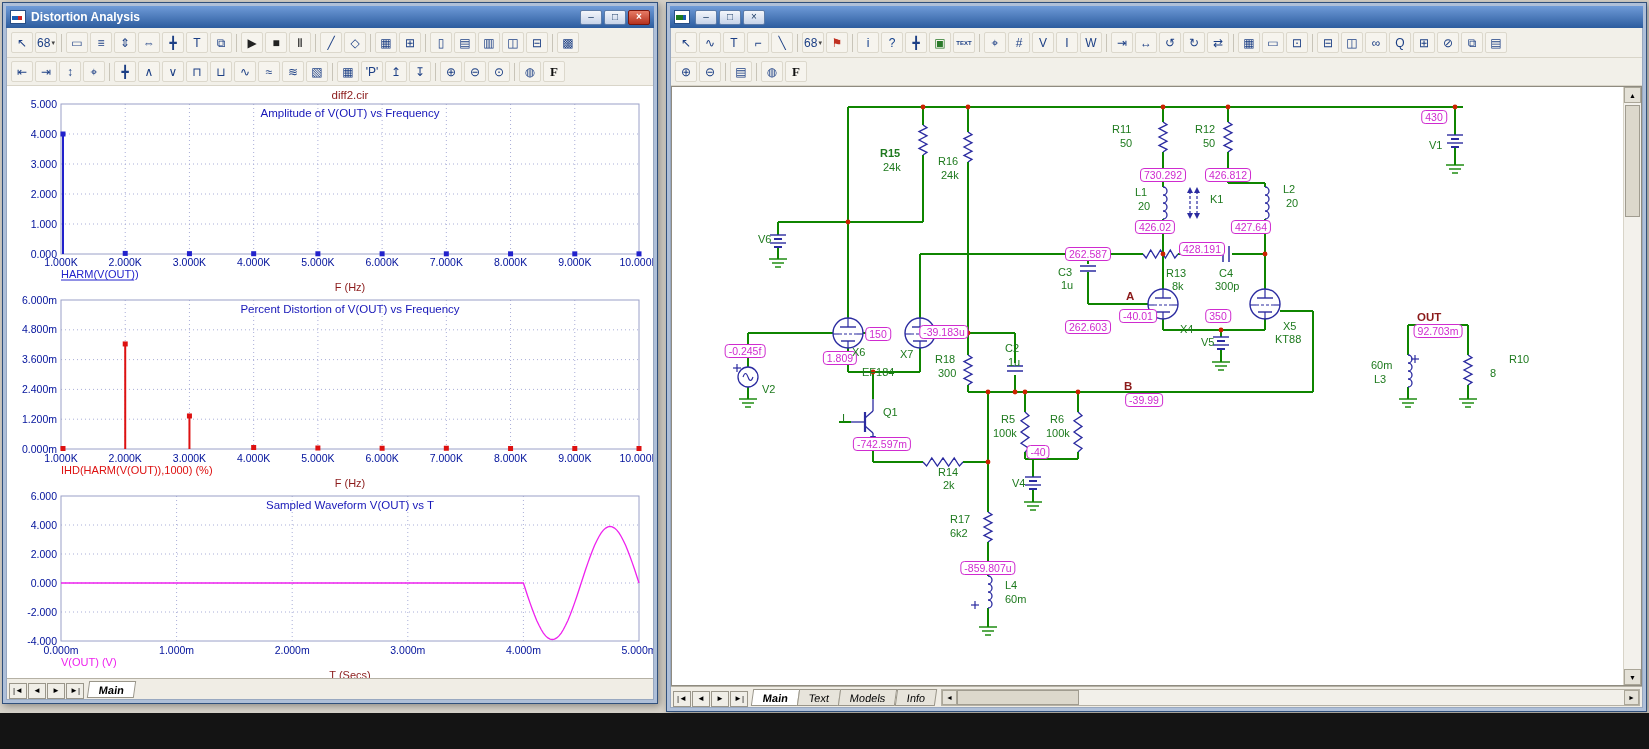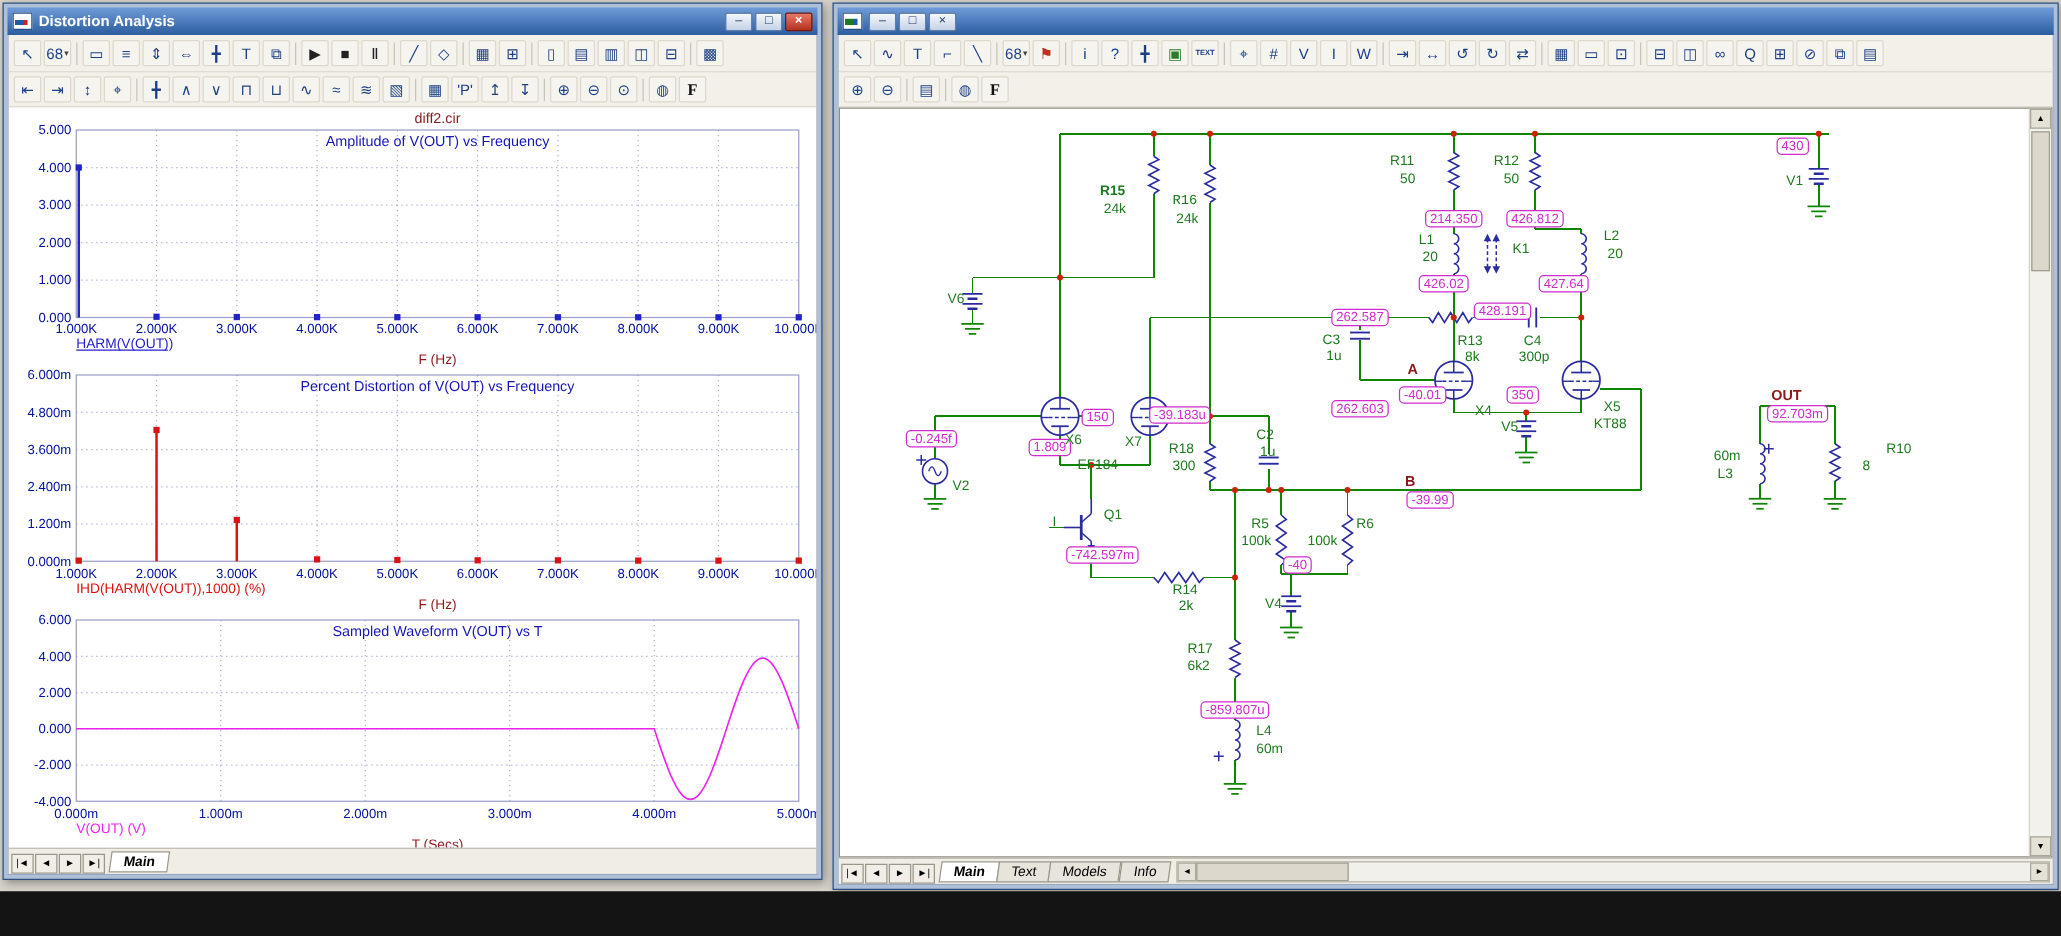--- a/index.html
+++ b/index.html
@@ -729,41 +729,41 @@
             <circle cx="314" cy="305" r="2.4" fill="#cc2200"></circle>
             <circle cx="341" cy="305" r="2.4" fill="#cc2200"></circle>
             <circle cx="351" cy="305" r="2.4" fill="#cc2200"></circle>
             <circle cx="404" cy="305" r="2.4" fill="#cc2200"></circle>
             <circle cx="314" cy="375" r="2.4" fill="#cc2200"></circle>
             <circle cx="199" cy="285" r="2.4" fill="#cc2200"></circle>
             <circle cx="547" cy="243" r="2.4" fill="#cc2200"></circle>
           </svg>
         <div id="sch-labels">
             <div class="node-box" style="left: 760px; top: 30px;">430</div>
-            <div class="node-box" style="left: 489px; top: 88px;">214.350</div>
+            <div class="node-box" style="left: 489px; top: 88px;">730.292</div>
             <div class="node-box" style="left: 554px; top: 88px;">426.812</div>
             <div class="node-box" style="left: 481px; top: 140px;">426.02</div>
             <div class="node-box" style="left: 577px; top: 140px;">427.64</div>
             <div class="node-box" style="left: 528px; top: 162px;">428.191</div>
             <div class="node-box" style="left: 414px; top: 167px;">262.587</div>
             <div class="node-box" style="left: 414px; top: 240px;">262.603</div>
             <div class="node-box" style="left: 71px; top: 264px;">-0.245f</div>
             <div class="node-box" style="left: 204px; top: 247px;">150</div>
             <div class="node-box" style="left: 270px; top: 245px;">-39.183u</div>
             <div class="node-box" style="left: 166px; top: 271px;">1.809</div>
             <div class="node-box" style="left: 208px; top: 357px;">-742.597m</div>
             <div class="node-box" style="left: 464px; top: 229px;">-40.01</div>
             <div class="node-box" style="left: 544px; top: 229px;">350</div>
             <div class="node-box" style="left: 470px; top: 313px;">-39.99</div>
             <div class="node-box" style="left: 364px; top: 365px;">-40</div>
             <div class="node-box" style="left: 314px; top: 481px;">-859.807u</div>
             <div class="node-box" style="left: 764px; top: 244px;">92.703m</div>
             <div class="sch-ref" style="left: 206px; top: 60px; font-weight: bold;">R15</div>
             <div class="sch-ref" style="left: 209px; top: 74px;">24k</div>
-            <div class="sch-ref" style="left: 264px; top: 68px; font-family: Liberation Mono, monospace;">R16</div>
+            <div class="sch-ref" style="left: 264px; top: 68px;">R16</div>
             <div class="sch-ref" style="left: 267px; top: 82px;">24k</div>
             <div class="sch-ref" style="left: 84px; top: 146px;">V6</div>
             <div class="sch-ref" style="left: 438px; top: 36px;">R11</div>
             <div class="sch-ref" style="left: 446px; top: 50px;">50</div>
             <div class="sch-ref" style="left: 521px; top: 36px;">R12</div>
             <div class="sch-ref" style="left: 529px; top: 50px;">50</div>
             <div class="sch-ref" style="left: 461px; top: 99px;">L1</div>
             <div class="sch-ref" style="left: 464px; top: 113px;">20</div>
             <div class="sch-ref" style="left: 536px; top: 106px;">K1</div>
             <div class="sch-ref" style="left: 609px; top: 96px;">L2</div>
@@ -783,21 +783,21 @@
             <div class="sch-ref" style="left: 226px; top: 261px;">X7</div>
             <div class="sch-ref" style="left: 88px; top: 296px;">V2</div>
             <div class="sch-ref" style="left: 209px; top: 319px;">Q1</div>
             <div class="sch-ref" style="left: 168px; top: 325px;">I</div>
             <div class="sch-ref" style="left: 261px; top: 266px;">R18</div>
             <div class="sch-ref" style="left: 264px; top: 280px;">300</div>
             <div class="sch-ref" style="left: 331px; top: 255px;">C2</div>
             <div class="sch-ref" style="left: 334px; top: 269px;">1u</div>
             <div class="sch-ref" style="left: 327px; top: 326px;">R5</div>
             <div class="sch-ref" style="left: 319px; top: 340px;">100k</div>
-            <div class="sch-ref" style="left: 399px; top: 326px; padding-left: 12px;">R6</div>
+            <div class="sch-ref" style="left: 364px; top: 326px; padding-left: 12px;">R6</div>
             <div class="sch-ref" style="left: 372px; top: 340px;">100k</div>
             <div class="sch-ref" style="left: 338px; top: 390px;">V4</div>
             <div class="sch-ref" style="left: 264px; top: 379px;">R14</div>
             <div class="sch-ref" style="left: 269px; top: 392px;">2k</div>
             <div class="sch-ref" style="left: 276px; top: 426px; text-align: center;">R17</div>
             <div class="sch-ref" style="left: 276px; top: 440px;">6k2</div>
             <div class="sch-ref" style="left: 331px; top: 492px;">L4</div>
             <div class="sch-ref" style="left: 331px; top: 506px;">60m</div>
             <div class="sch-ref" style="left: 697px; top: 272px;">60m</div>
             <div class="sch-ref" style="left: 700px; top: 286px;">L3</div>

